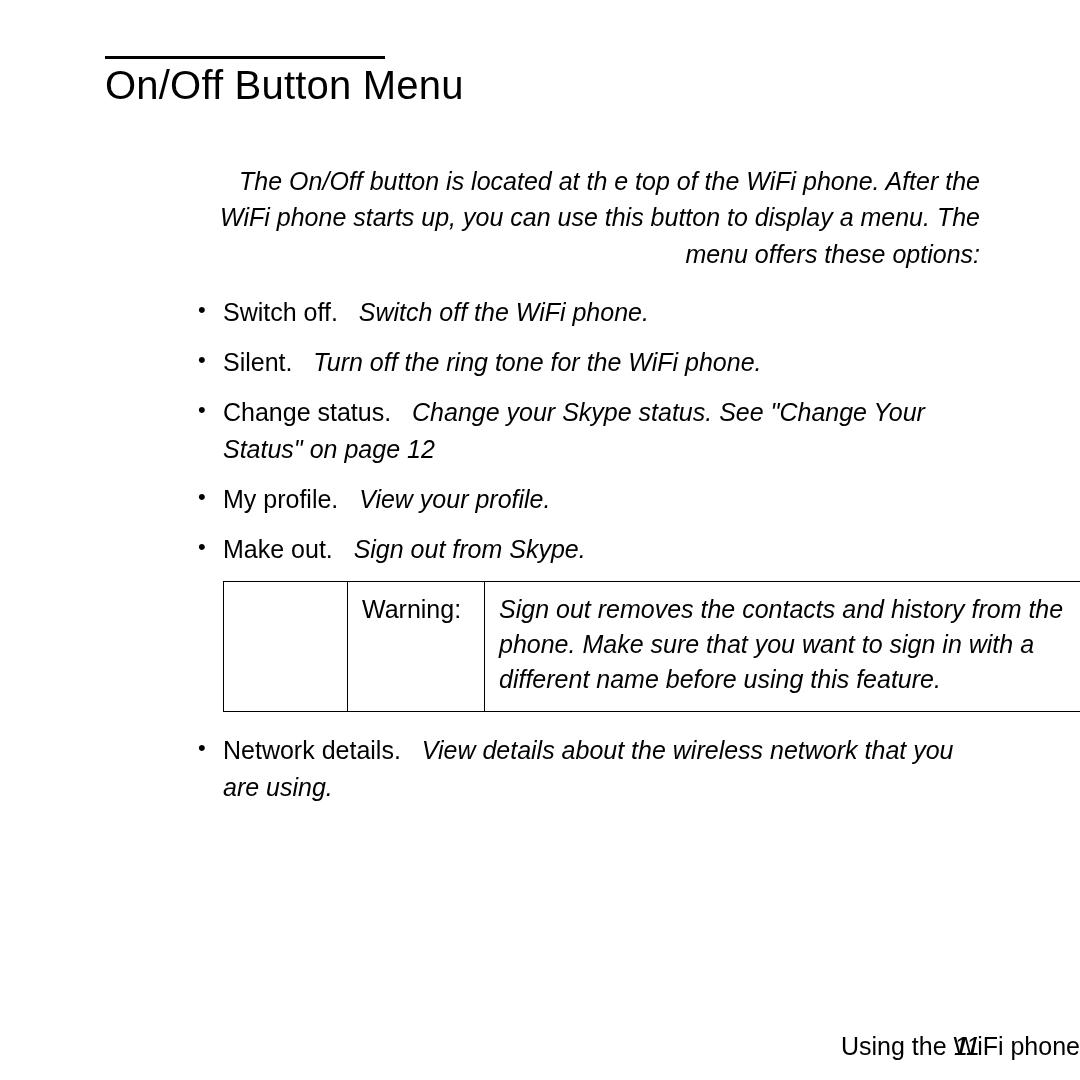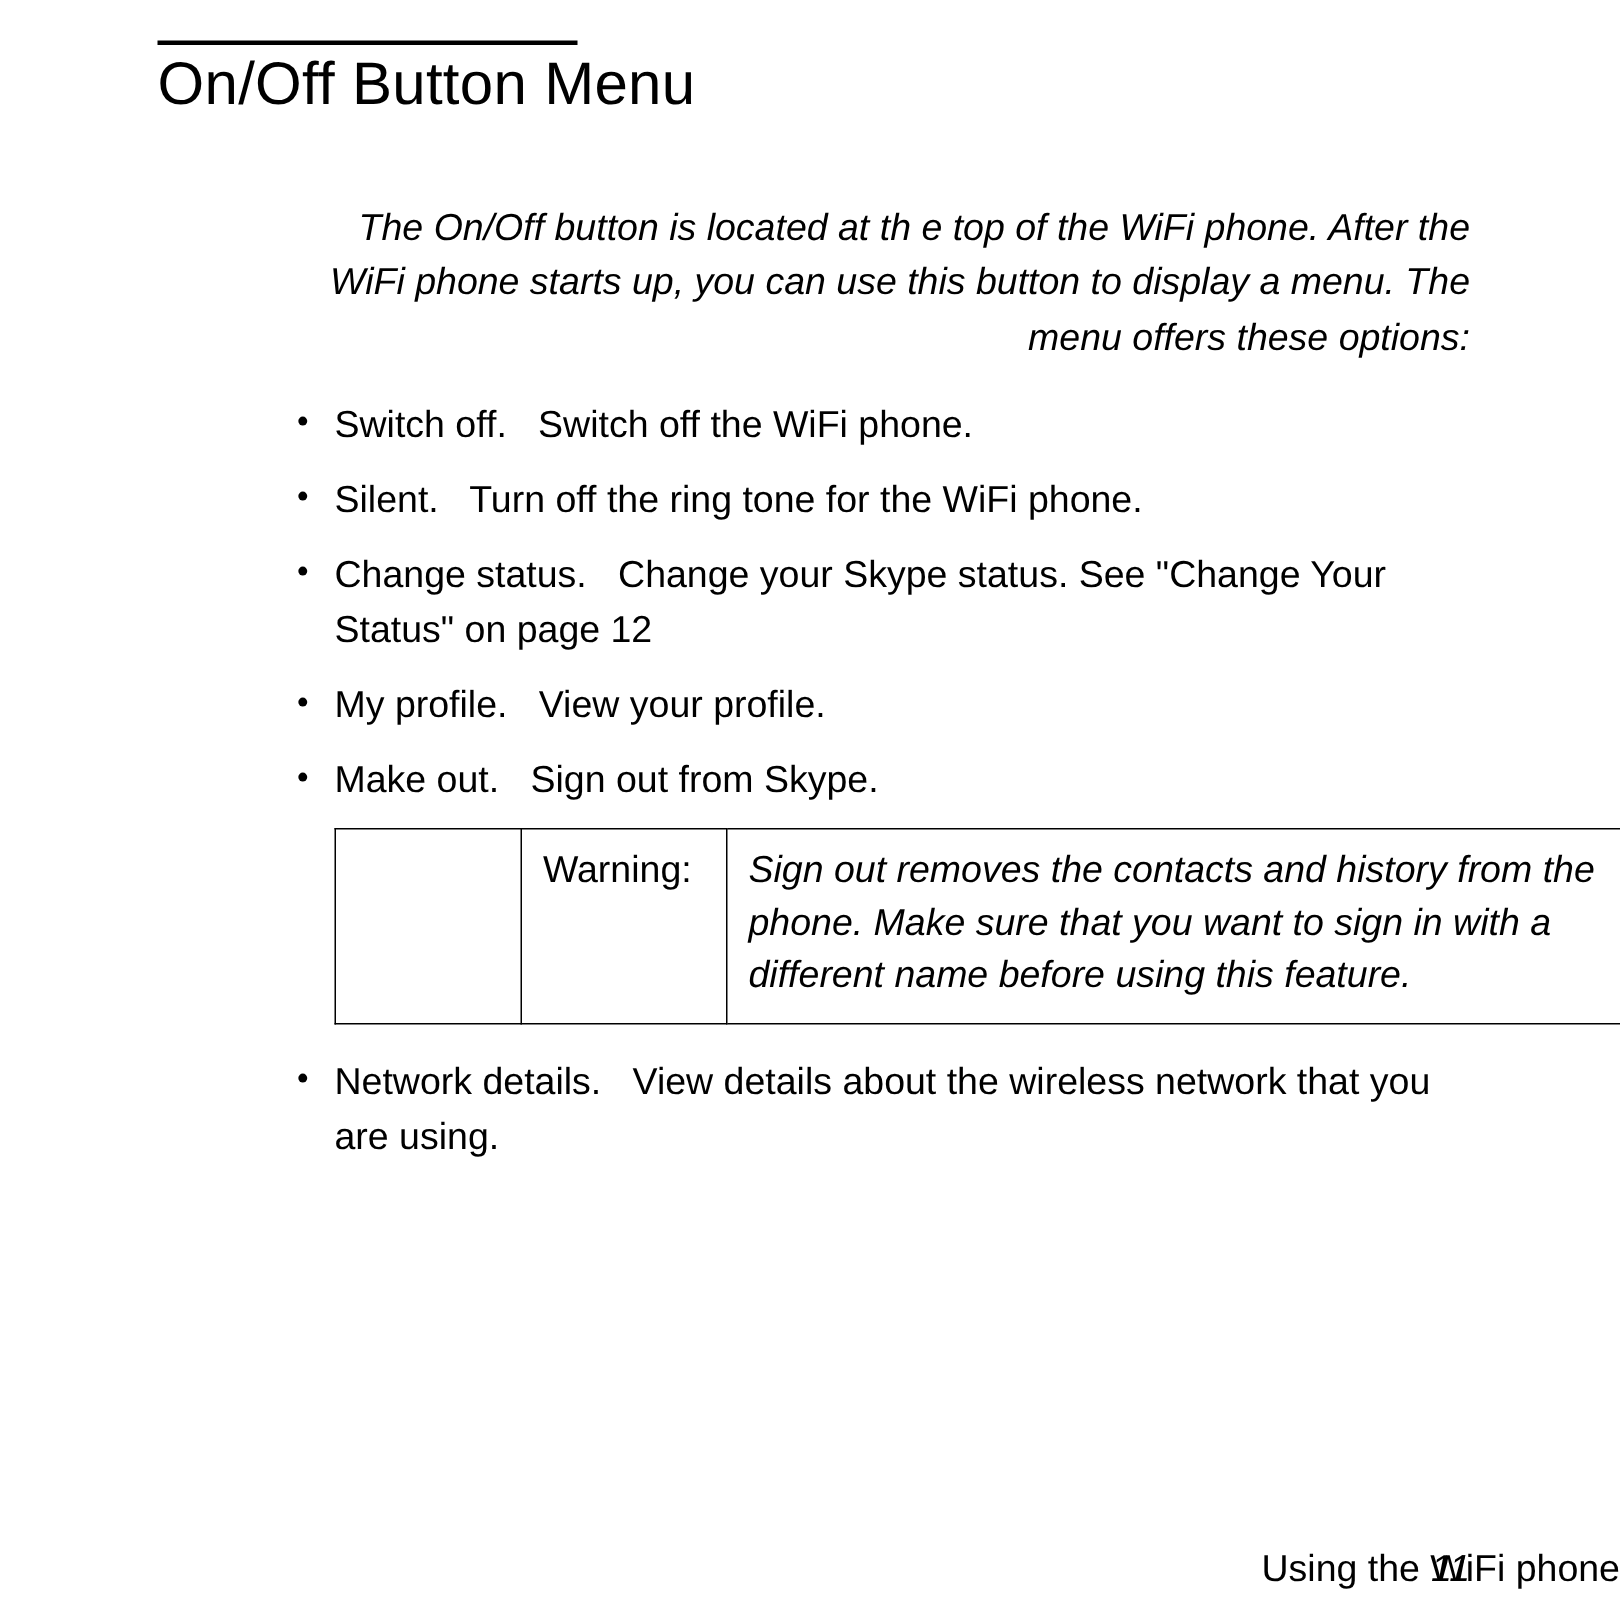--- a/index.html
+++ b/index.html
@@ -9,21 +9,21 @@
     height: 1080px;
     background: #ffffff;
     font-family: Arial, Helvetica, sans-serif;
     color: #000;
   }
   .page {
     position: relative;
     width: 1080px;
     height: 1080px;
     box-sizing: border-box;
-    padding: 27px 100px 40px 105px;
+    padding: 56px 100px 40px 105px;
   }
   .title-rule {
     width: 280px;
     border-top: 3.5px solid #000;
     margin-bottom: 4px;
   }
   .section-title {
     font-size: 40px;
     font-weight: 400;
     margin: 0 0 55px 0;
@@ -54,20 +54,21 @@
     position: absolute;
     left: 3px;
     top: 0;
     font-size: 22px;
     line-height: 1.45;
   }
   .opt-label {
     font-style: normal;
   }
   .opt-desc {
+    font-style: italic;
   }
   .warning-wrap {
     margin: 12px 0 20px 118px;
   }
   table.warning {
     border-collapse: collapse;
     width: 871px;
   }
   table.warning td {
     border: 1.5px solid #000;

